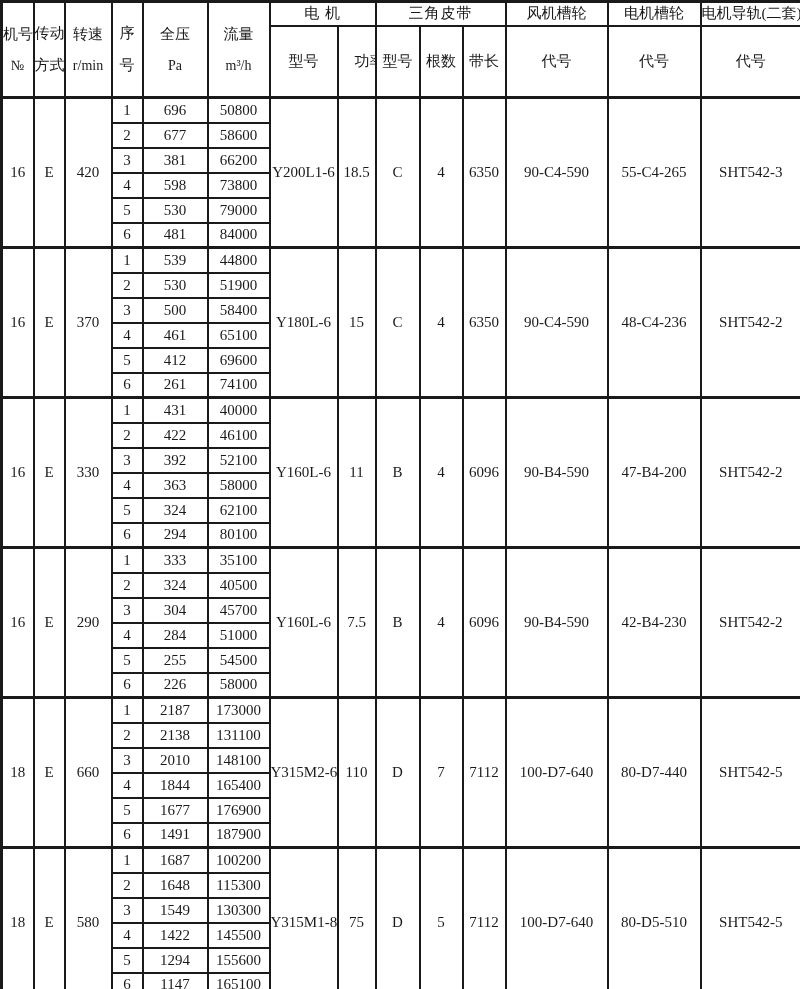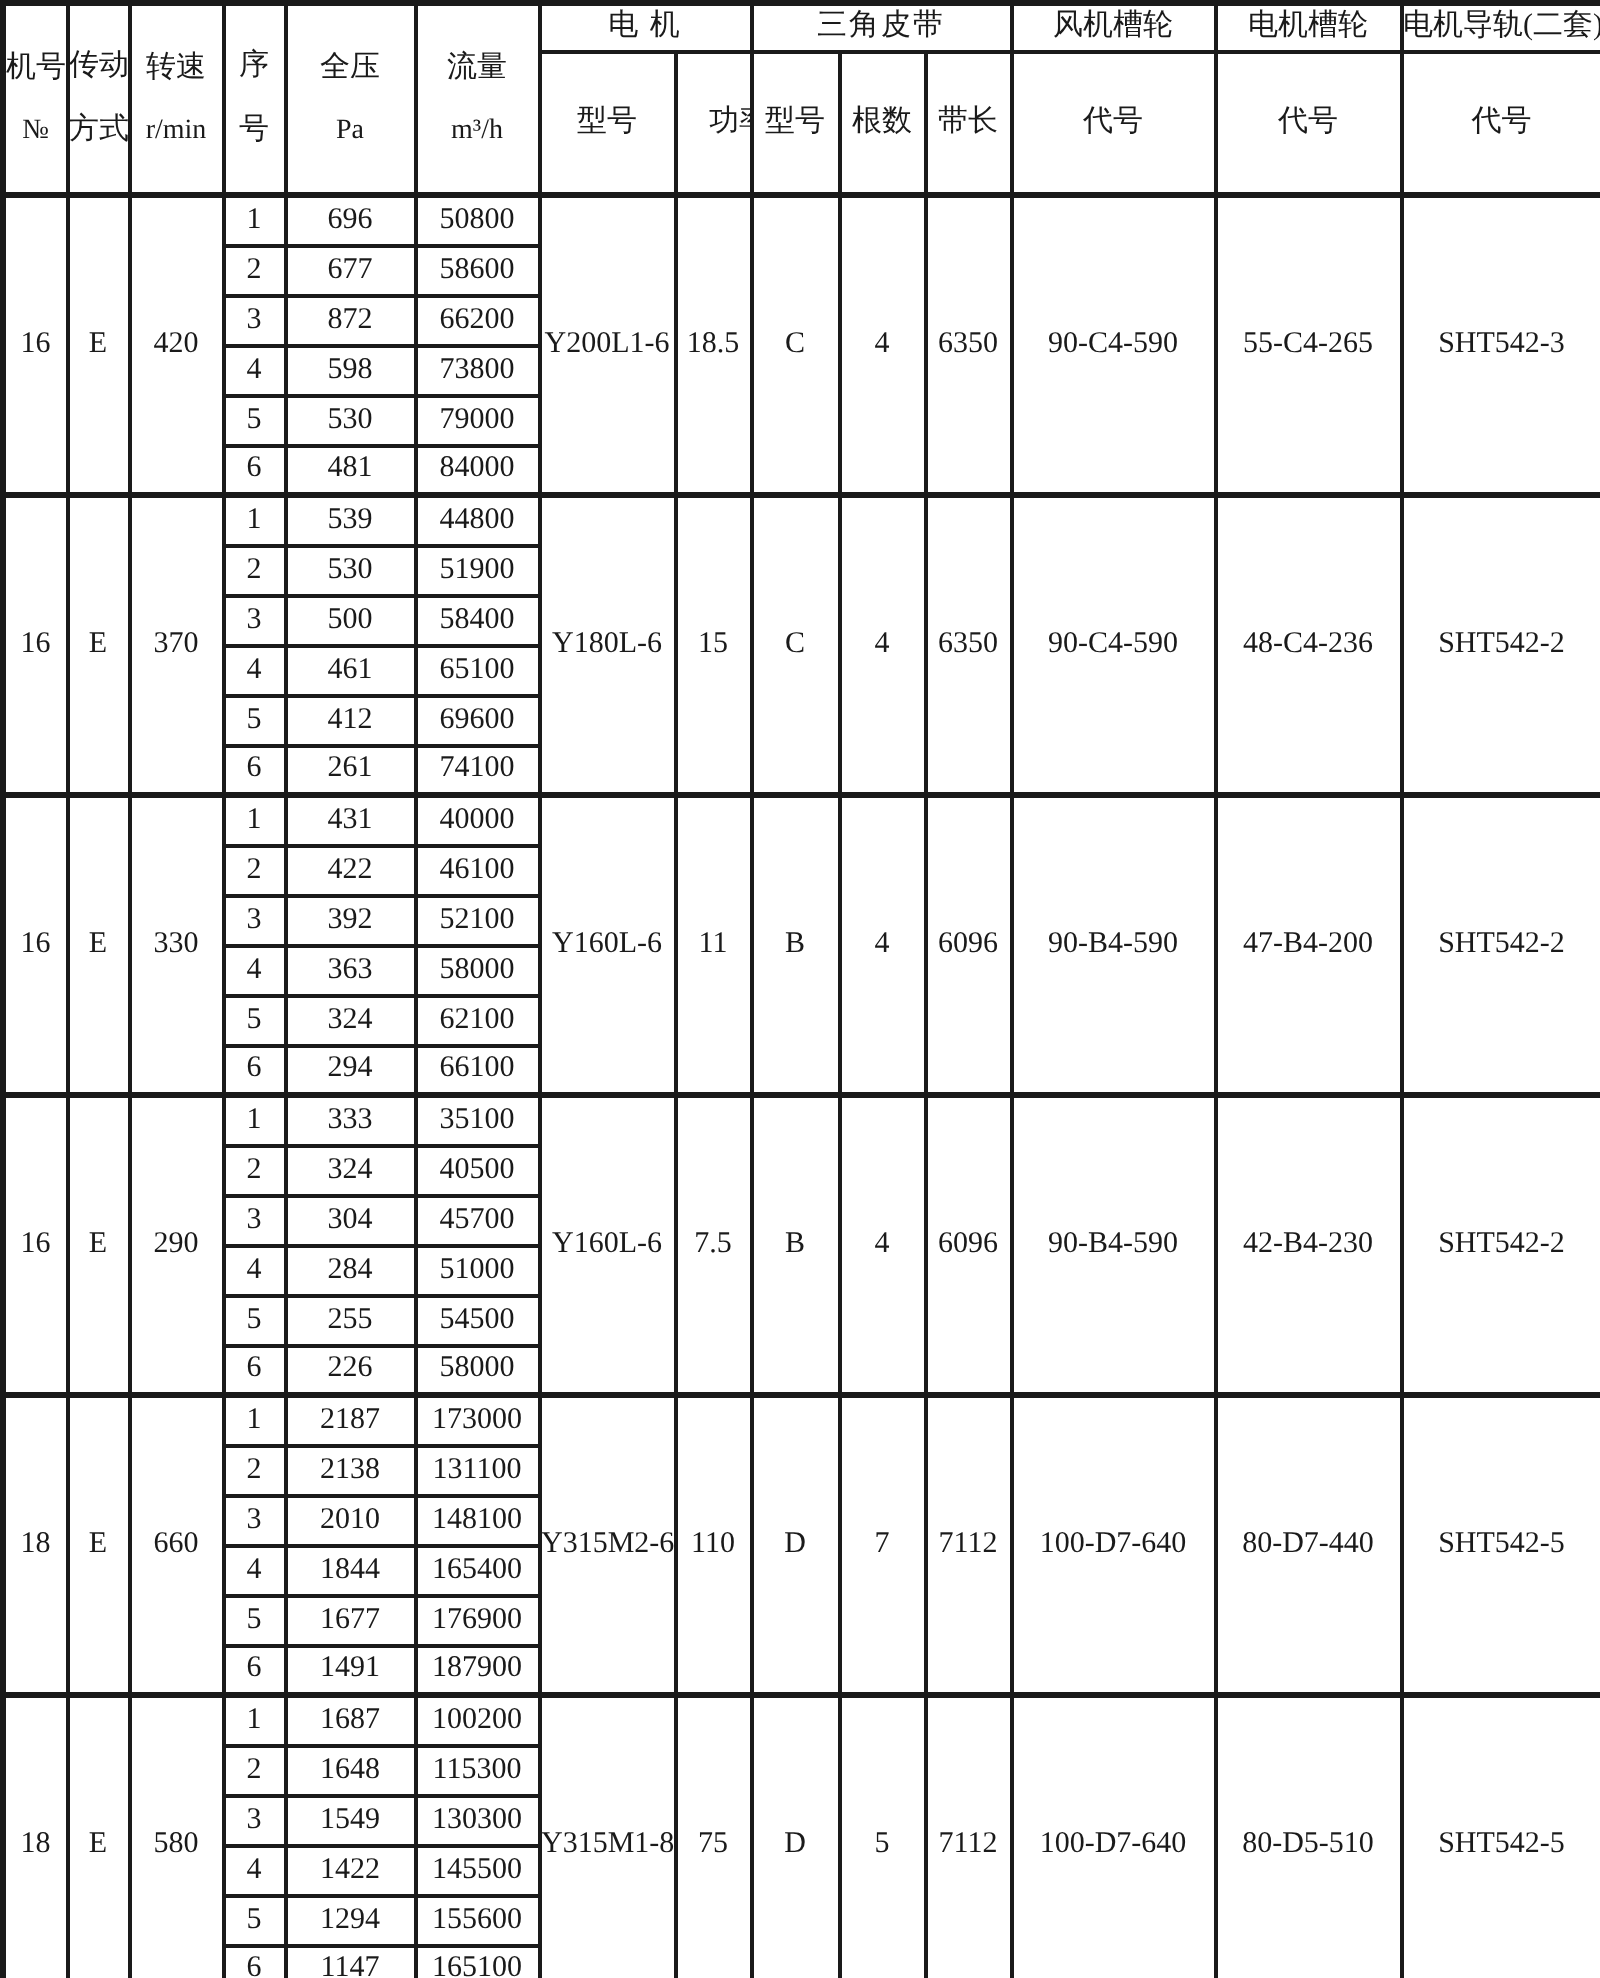--- a/index.html
+++ b/index.html
@@ -139,21 +139,21 @@
           <td rowspan="6">55-C4-265</td>
           <td rowspan="6">SHT542-3</td>
         </tr>
         <tr>
           <td>2</td>
           <td>677</td>
           <td>58600</td>
         </tr>
         <tr>
           <td>3</td>
-          <td>872</td>
+          <td>381</td>
           <td>66200</td>
         </tr>
         <tr>
           <td>4</td>
           <td>598</td>
           <td>73800</td>
         </tr>
         <tr>
           <td>5</td>
           <td>530</td>
@@ -237,21 +237,21 @@
           <td>58000</td>
         </tr>
         <tr>
           <td>5</td>
           <td>324</td>
           <td>62100</td>
         </tr>
         <tr>
           <td>6</td>
           <td>294</td>
-          <td>66100</td>
+          <td>80100</td>
         </tr>
         <tr class="block-start">
           <td rowspan="6">16</td>
           <td rowspan="6">E</td>
           <td rowspan="6">290</td>
           <td>1</td>
           <td>333</td>
           <td>35100</td>
           <td rowspan="6">Y160L-6</td>
           <td rowspan="6">7.5</td>

